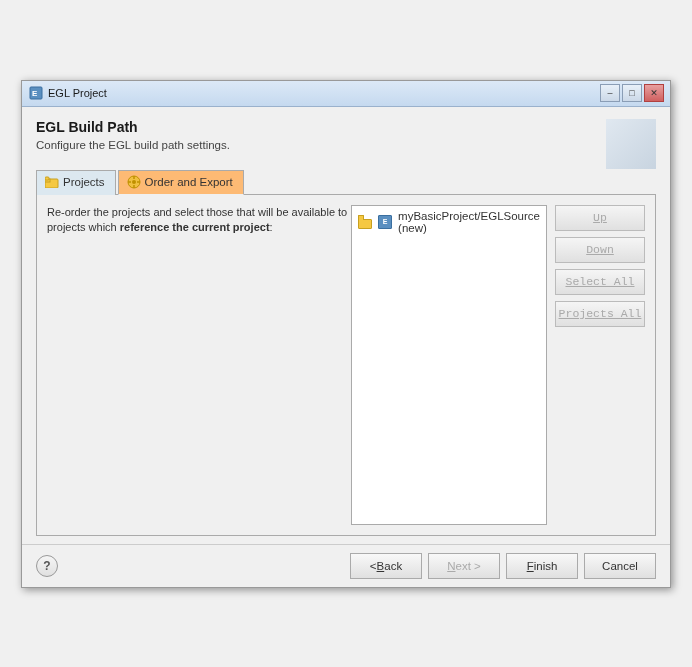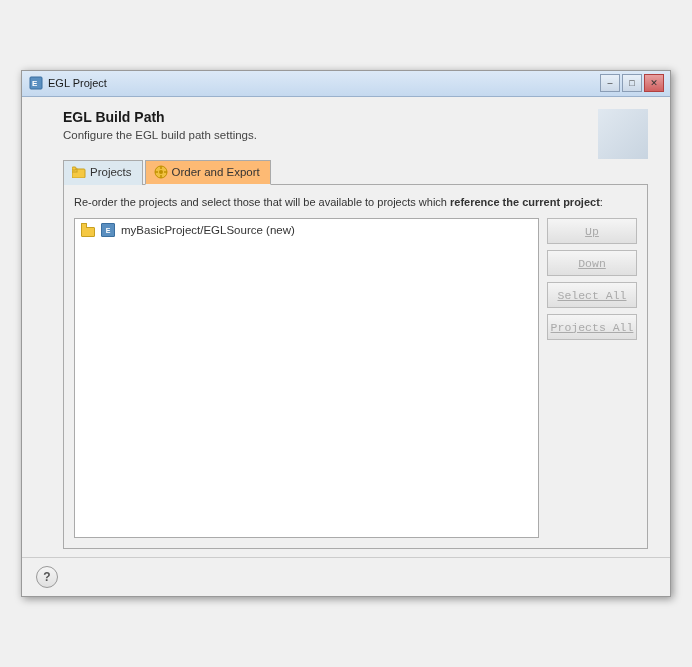--- a/index.html
+++ b/index.html
@@ -75,25 +75,24 @@
       color: #333;
     }
 
     .title-bar-btn.close {
       background: linear-gradient(to bottom, #e8a0a0, #d06060);
       border-color: #b04040;
     }
 
     
     .main-content {
-      padding: 12px 22px 8px 14px;
+      padding: 12px 14px 8px 14px;
       flex: 1;
       display: flex;
       flex-direction: column;
-      margin-left: 27px;
     }
 
     .page-title {
       font-size: 14px;
       font-weight: bold;
       color: #1a1a1a;
       margin-bottom: 4px;
     }
 
     .page-subtitle {
@@ -148,21 +147,21 @@
     }
 
     
     .tab-content {
       border: 1px solid #aaa;
       border-top: none;
       padding: 10px;
       background: #f0f0f0;
       flex: 1;
       display: flex;
-      flex-direction: column;
+      flex-direction: row;
     }
 
     .tab-description {
       font-size: 11px;
       color: #333;
       margin-bottom: 8px;
       line-height: 1.4;
     }
 
     .tab-description strong {
@@ -396,15 +395,29 @@
         </div>
       </div>
     </div>
 
   </div>
 
   <div class="bottom-bar">
     <div class="bottom-left">
       <div class="help-btn">?</div>
     </div>
+    <div class="bottom-right">
+      <button class="bottom-btn">
+        &lt; <span style="text-decoration:underline;">B</span>ack
+      </button>
+      <button class="bottom-btn disabled">
+        <span style="text-decoration:underline;">N</span>ext &gt;
+      </button>
+      <button class="bottom-btn">
+        <span style="text-decoration:underline;">F</span>inish
+      </button>
+      <button class="bottom-btn">
+        Cancel
+      </button>
+    </div>
   </div>
 
 </div>
 
 </body></html>

